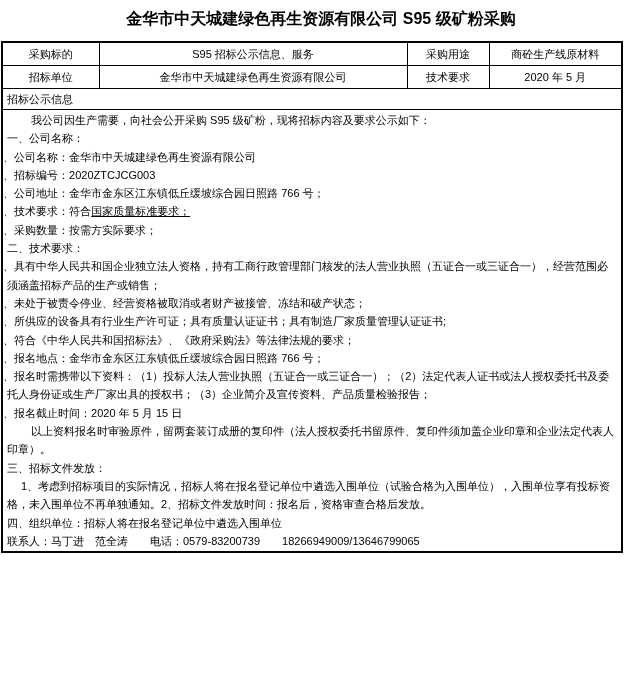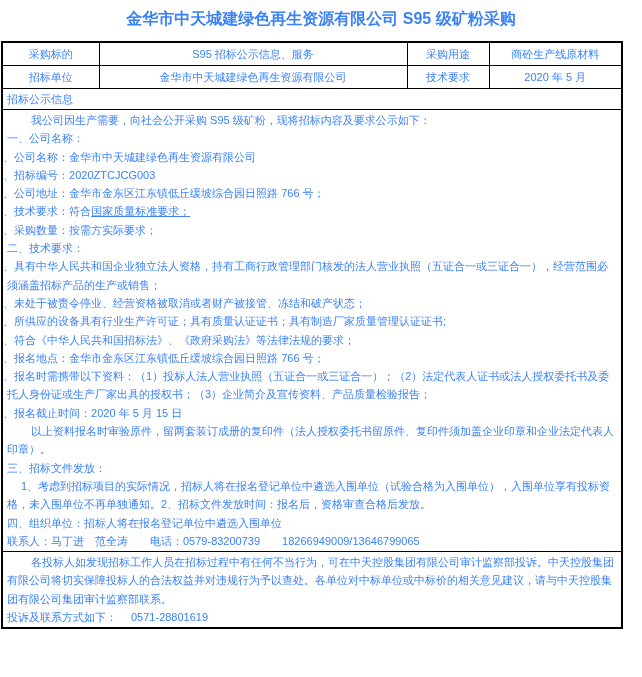--- a/index.html
+++ b/index.html
@@ -1,20 +1,20 @@
 <!DOCTYPE html>
 <html><head>
 <meta charset="utf-8">
 <style>
   html, body { margin: 0; padding: 0; background: #ffffff; }
   .page {
     width: 642px;
     height: 677px;
     background: #ffffff;
-    color: #3b82f6;
+    color: #000000;
     font-family: "Liberation Sans", "DejaVu Sans", sans-serif;
     overflow: hidden;
     box-sizing: border-box;
   }
   .doc-title {
     padding-top: 9px;
     text-align: center;
     font-size: 16px;
     font-weight: bold;
     line-height: 20px;
@@ -111,22 +111,16 @@
         <p class="p-indent">以上资料报名时审验原件，留两套装订成册的复印件（法人授权委托书留原件、复印件须加盖企业印章和企业法定代表人印章）。</p>
 
         <p class="h">三、招标文件发放：</p>
         <p class="p-hang0">1、考虑到招标项目的实际情况，招标人将在报名登记单位中遴选入围单位（试验合格为入围单位），入围单位享有投标资格，未入围单位不再单独通知。2、招标文件发放时间：报名后，资格审查合格后发放。</p>
 
         <p class="h">四、组织单位：招标人将在报名登记单位中遴选入围单位</p>
         <p class="contact-line">联系人：马丁进　范全涛　　电话：0579-83200739　　18266949009/13646799065</p>
       </td>
     </tr>
 
-    <tr>
-      <td colspan="4" class="body-cell">
-        <p class="p-indent">各投标人如发现招标工作人员在招标过程中有任何不当行为，可在中天控股集团有限公司审计监察部投诉。中天控股集团有限公司将切实保障投标人的合法权益并对违规行为予以查处。各单位对中标单位或中标价的相关意见建议，请与中天控股集团有限公司集团审计监察部联系。</p>
-        <p class="h"><span>投诉及联系方式如下：</span><span class="phone">0571-28801619</span></p>
-      </td>
-    </tr>
   </tbody>
     </table>
 
 </div>
 
 </body></html>

